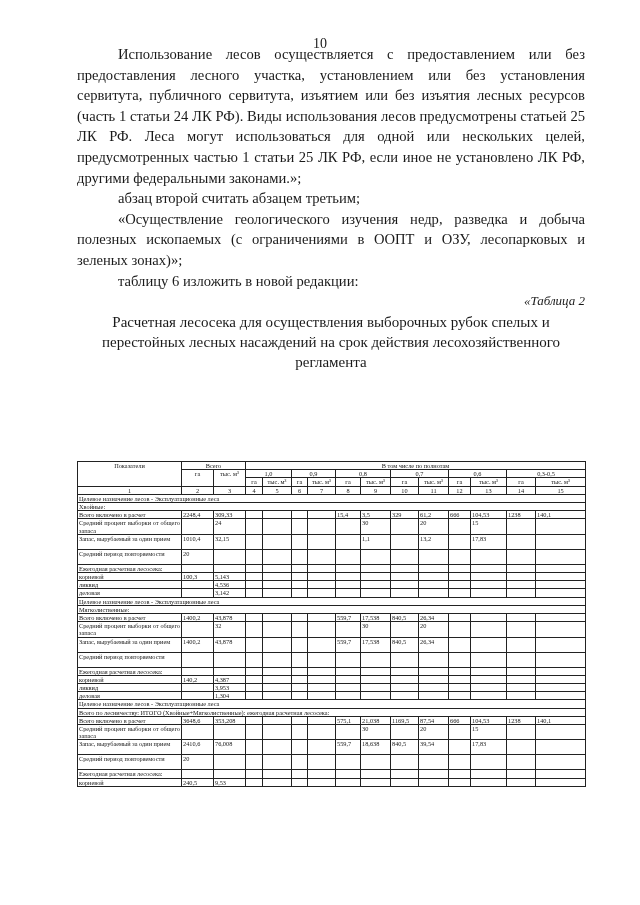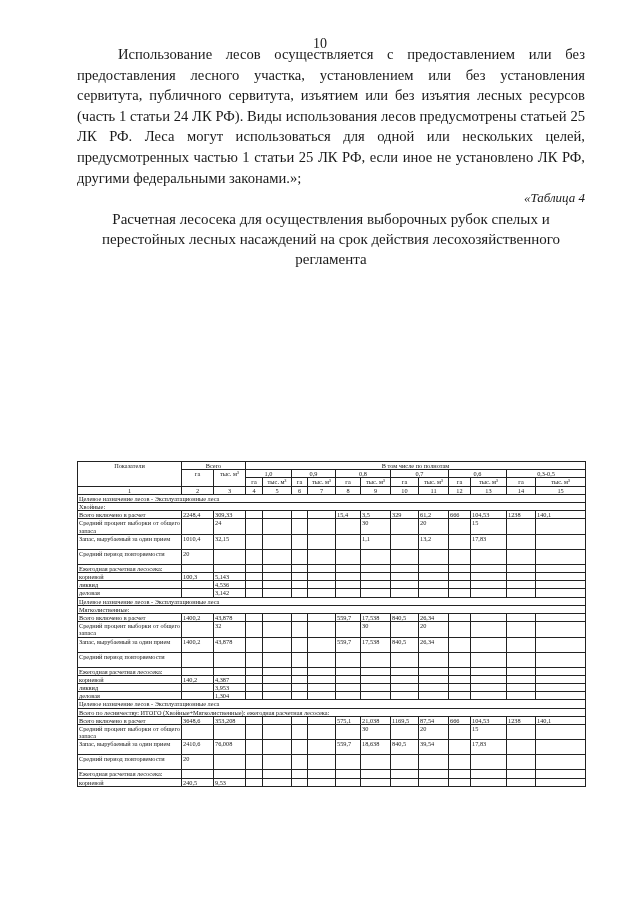--- a/index.html
+++ b/index.html
@@ -19,21 +19,24 @@
   .just { text-align: justify; text-align-last: left; }
   .ul { text-decoration: underline; }
 </style>
 </head>
 <body>
 
 <div class="page-num">10</div>
 
 <div class="body-text">
   <p class="p indent">Использование лесов осуществляется с предоставлением или без предоставления лесного участка, установлением или без установления сервитута, публичного сервитута, изъятием или без изъятия лесных ресурсов (часть 1 статьи 24 ЛК РФ). Виды использования лесов предусмотрены статьей 25 ЛК РФ. Леса могут использоваться для одной или нескольких целей, предусмотренных частью 1 статьи 25 ЛК РФ, если иное не установлено ЛК РФ, другими федеральными законами.»;</p>
-  <div class="table-label">«Таблица 4</div>
+  <p class="p indent">абзац второй считать абзацем третьим;</p>
+  <p class="p indent">«Осуществление геологического изучения недр, разведка и добыча полезных ископаемых (с ограничениями в ООПТ и ОЗУ, лесопарковых и зеленых зонах)»;</p>
+  <p class="p indent">таблицу 6 изложить в новой редакции:</p>
+  <div class="table-label">«Таблица 2</div>
   <div class="table-title">Расчетная лесосека для осуществления выборочных рубок спелых и перестойных лесных насаждений на срок действия лесохозяйственного регламента</div>
 </div>
 
 <table class="data">
   <colgroup>
     <col style="width:104px">
       <col style="width:32px">
       <col style="width:32px">
     <col style="width:17px">
       <col style="width:29px">

